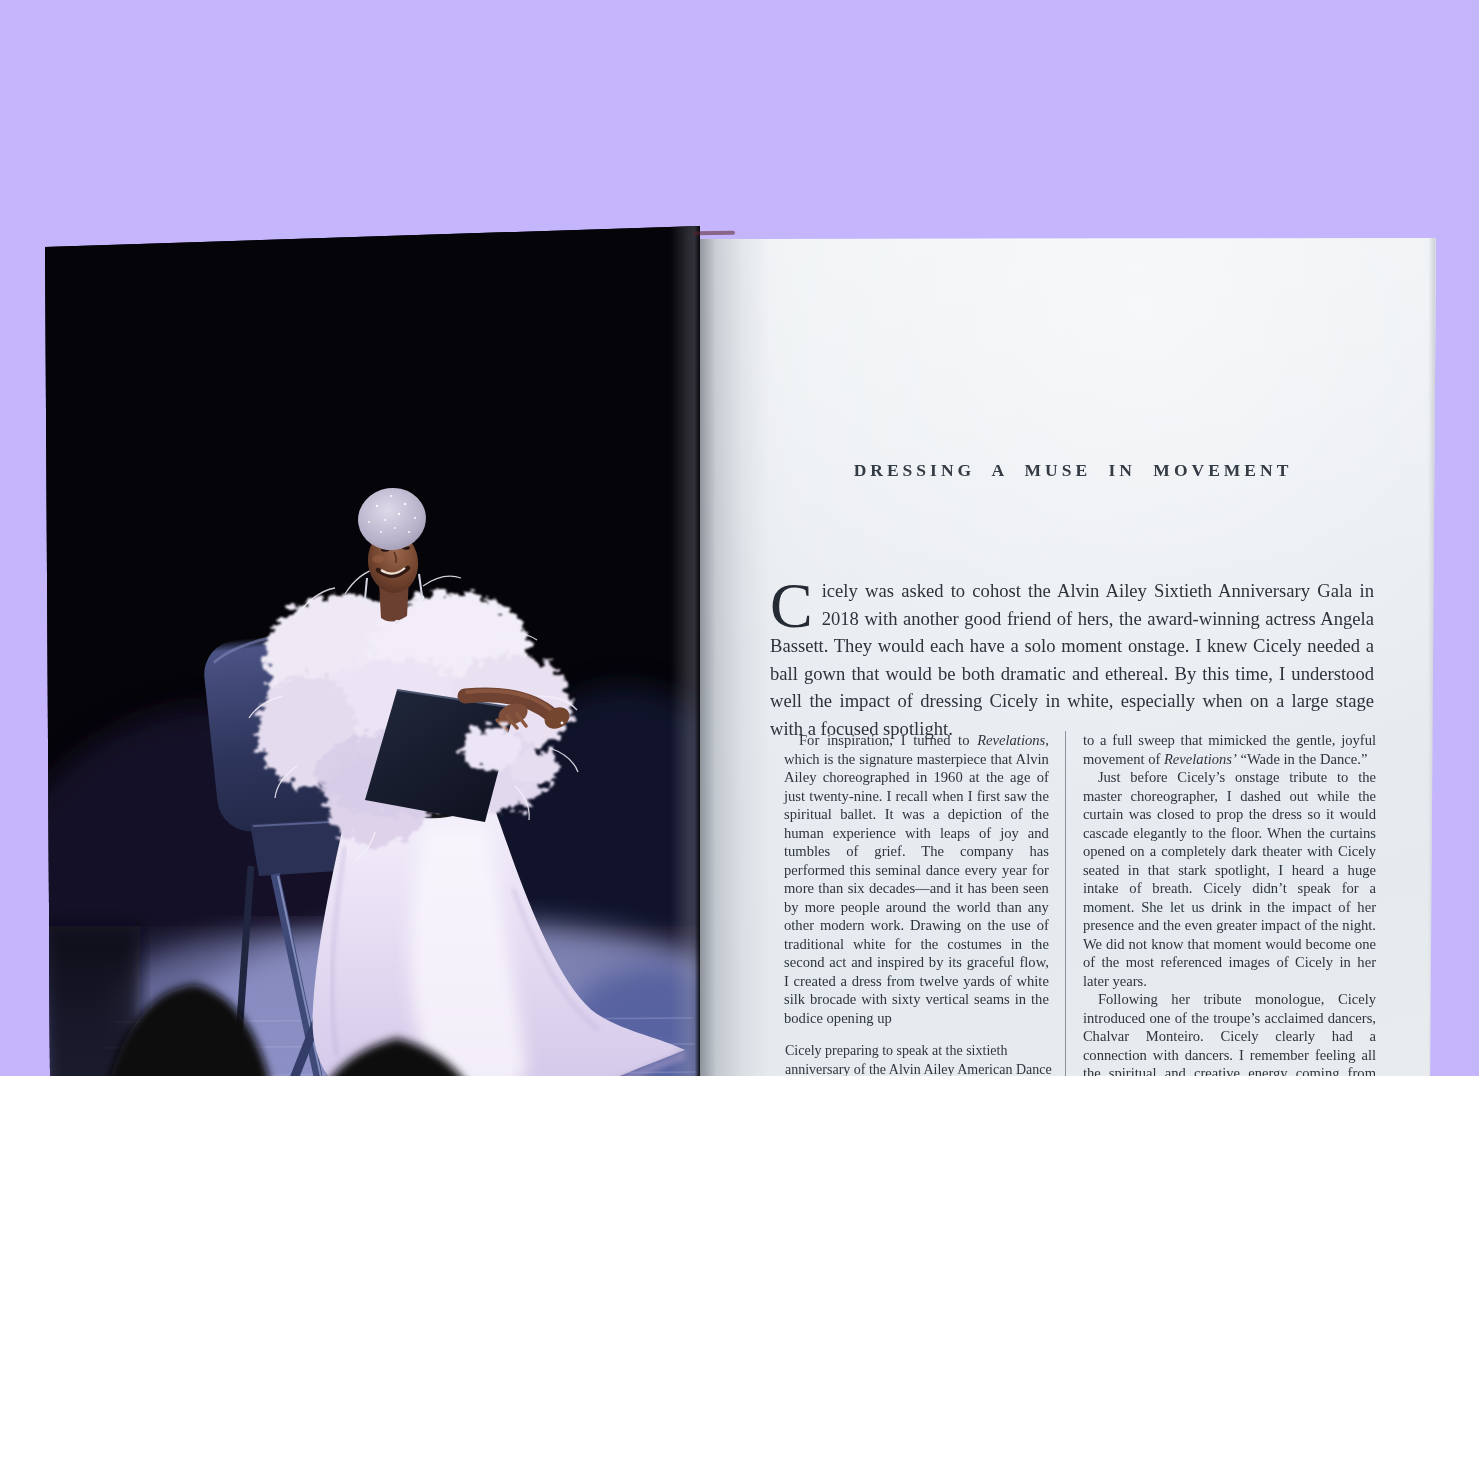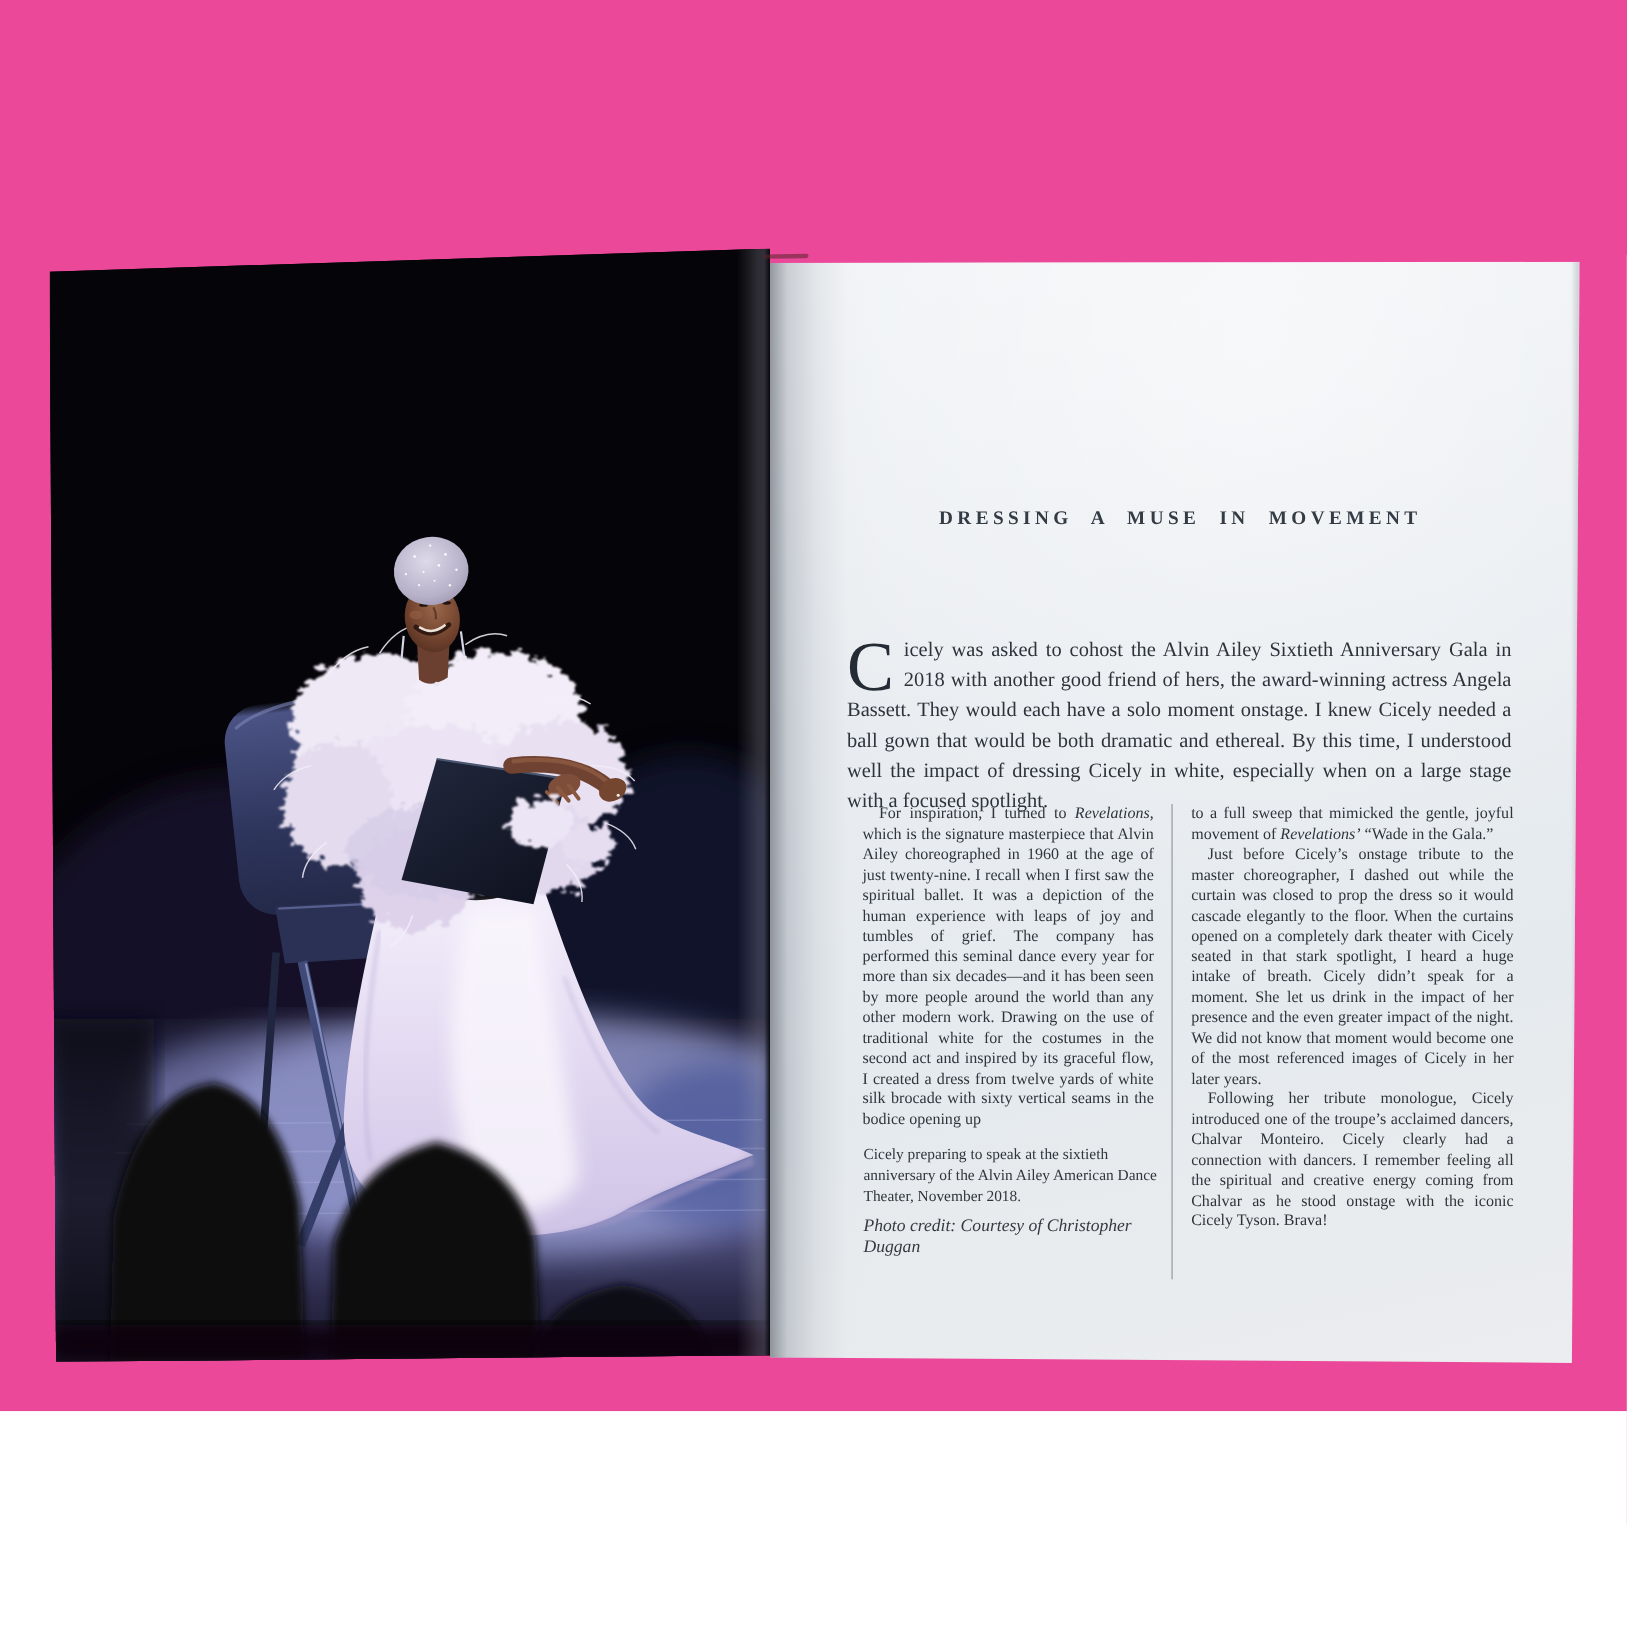--- a/index.html
+++ b/index.html
@@ -1,17 +1,17 @@
 <!DOCTYPE html>
 <html><head>
 <meta charset="utf-8">
 <style>
   html,body{margin:0;padding:0;background:#ffffff;}
   .viewport{
-    position:relative;width:1479px;height:1283px;background:#ec4899;overflow:hidden;
+    position:relative;width:1479px;height:1076px;background:#c4b5fd;overflow:hidden;
     font-family:"Liberation Serif","DejaVu Serif",serif;
   }
   
   .left-page{
     position:absolute;left:45px;top:226px;width:655px;height:1012px;
     background:#050408;
     clip-path:polygon(0px 21px,655px 0px,655px 1006px,6px 1012px);
   }
   .left-page svg{display:block;width:655px;height:1012px;}
   .page-curl{
@@ -285,21 +285,21 @@
     <h1 class="chapter-title">DRESSING A MUSE IN MOVEMENT</h1>
 
     <p class="lead"><span class="dropcap">C</span><span>icely was asked to cohost the Alvin Ailey Sixtieth Anniversary Gala in 2018 with another good friend of hers, the award-winning actress Angela Bassett. They would each have a solo moment onstage. I knew Cicely needed a ball gown that would be both dramatic and ethereal. By this time, I understood well the impact of dressing Cicely in white, especially when on a large stage with a focused spotlight.</span></p>
 
     <div class="columns">
       <div class="col col-left">
         <p class="indent"><span>For inspiration, I turned to </span><i>Revelations</i><span>, which is the signature masterpiece that Alvin Ailey choreographed in 1960 at the age of just twenty-nine. I recall when I first saw the spiritual ballet. It was a depiction of the human experience with leaps of joy and tumbles of grief. The company has performed this seminal dance every year for more than six decades—and it has been seen by more people around the world than any other modern work. Drawing on the use of traditional white for the costumes in the second act and inspired by its graceful flow, I created a dress from twelve yards of white silk brocade with sixty vertical seams in the bodice opening up</span></p>
       </div>
       <div class="col-rule"></div>
       <div class="col col-right">
-        <p><span>to a full sweep that mimicked the gentle, joyful movement of </span><i>Revelations’</i><span> “Wade in the Gala.”</span></p>
+        <p><span>to a full sweep that mimicked the gentle, joyful movement of </span><i>Revelations’</i><span> “Wade in the Dance.”</span></p>
         <p class="indent">Just before Cicely’s onstage tribute to the master choreographer, I dashed out while the curtain was closed to prop the dress so it would cascade elegantly to the floor. When the curtains opened on a completely dark theater with Cicely seated in that stark spotlight, I heard a huge intake of breath. Cicely didn’t speak for a moment. She let us drink in the impact of her presence and the even greater impact of the night. We did not know that moment would become one of the most referenced images of Cicely in her later years.</p>
         <p class="indent">Following her tribute monologue, Cicely introduced one of the troupe’s acclaimed dancers, Chalvar Monteiro. Cicely clearly had a connection with dancers. I remember feeling all the spiritual and creative energy coming from Chalvar as he stood onstage with the iconic Cicely Tyson. Brava!</p>
       </div>
     </div>
 
     <div class="photo-caption">
       <p>Cicely preparing to speak at the sixtieth anniversary of the Alvin Ailey American Dance Theater, November 2018.</p>
       <p class="credit">Photo credit: Courtesy of Christopher Duggan</p>
     </div>
   </div>

